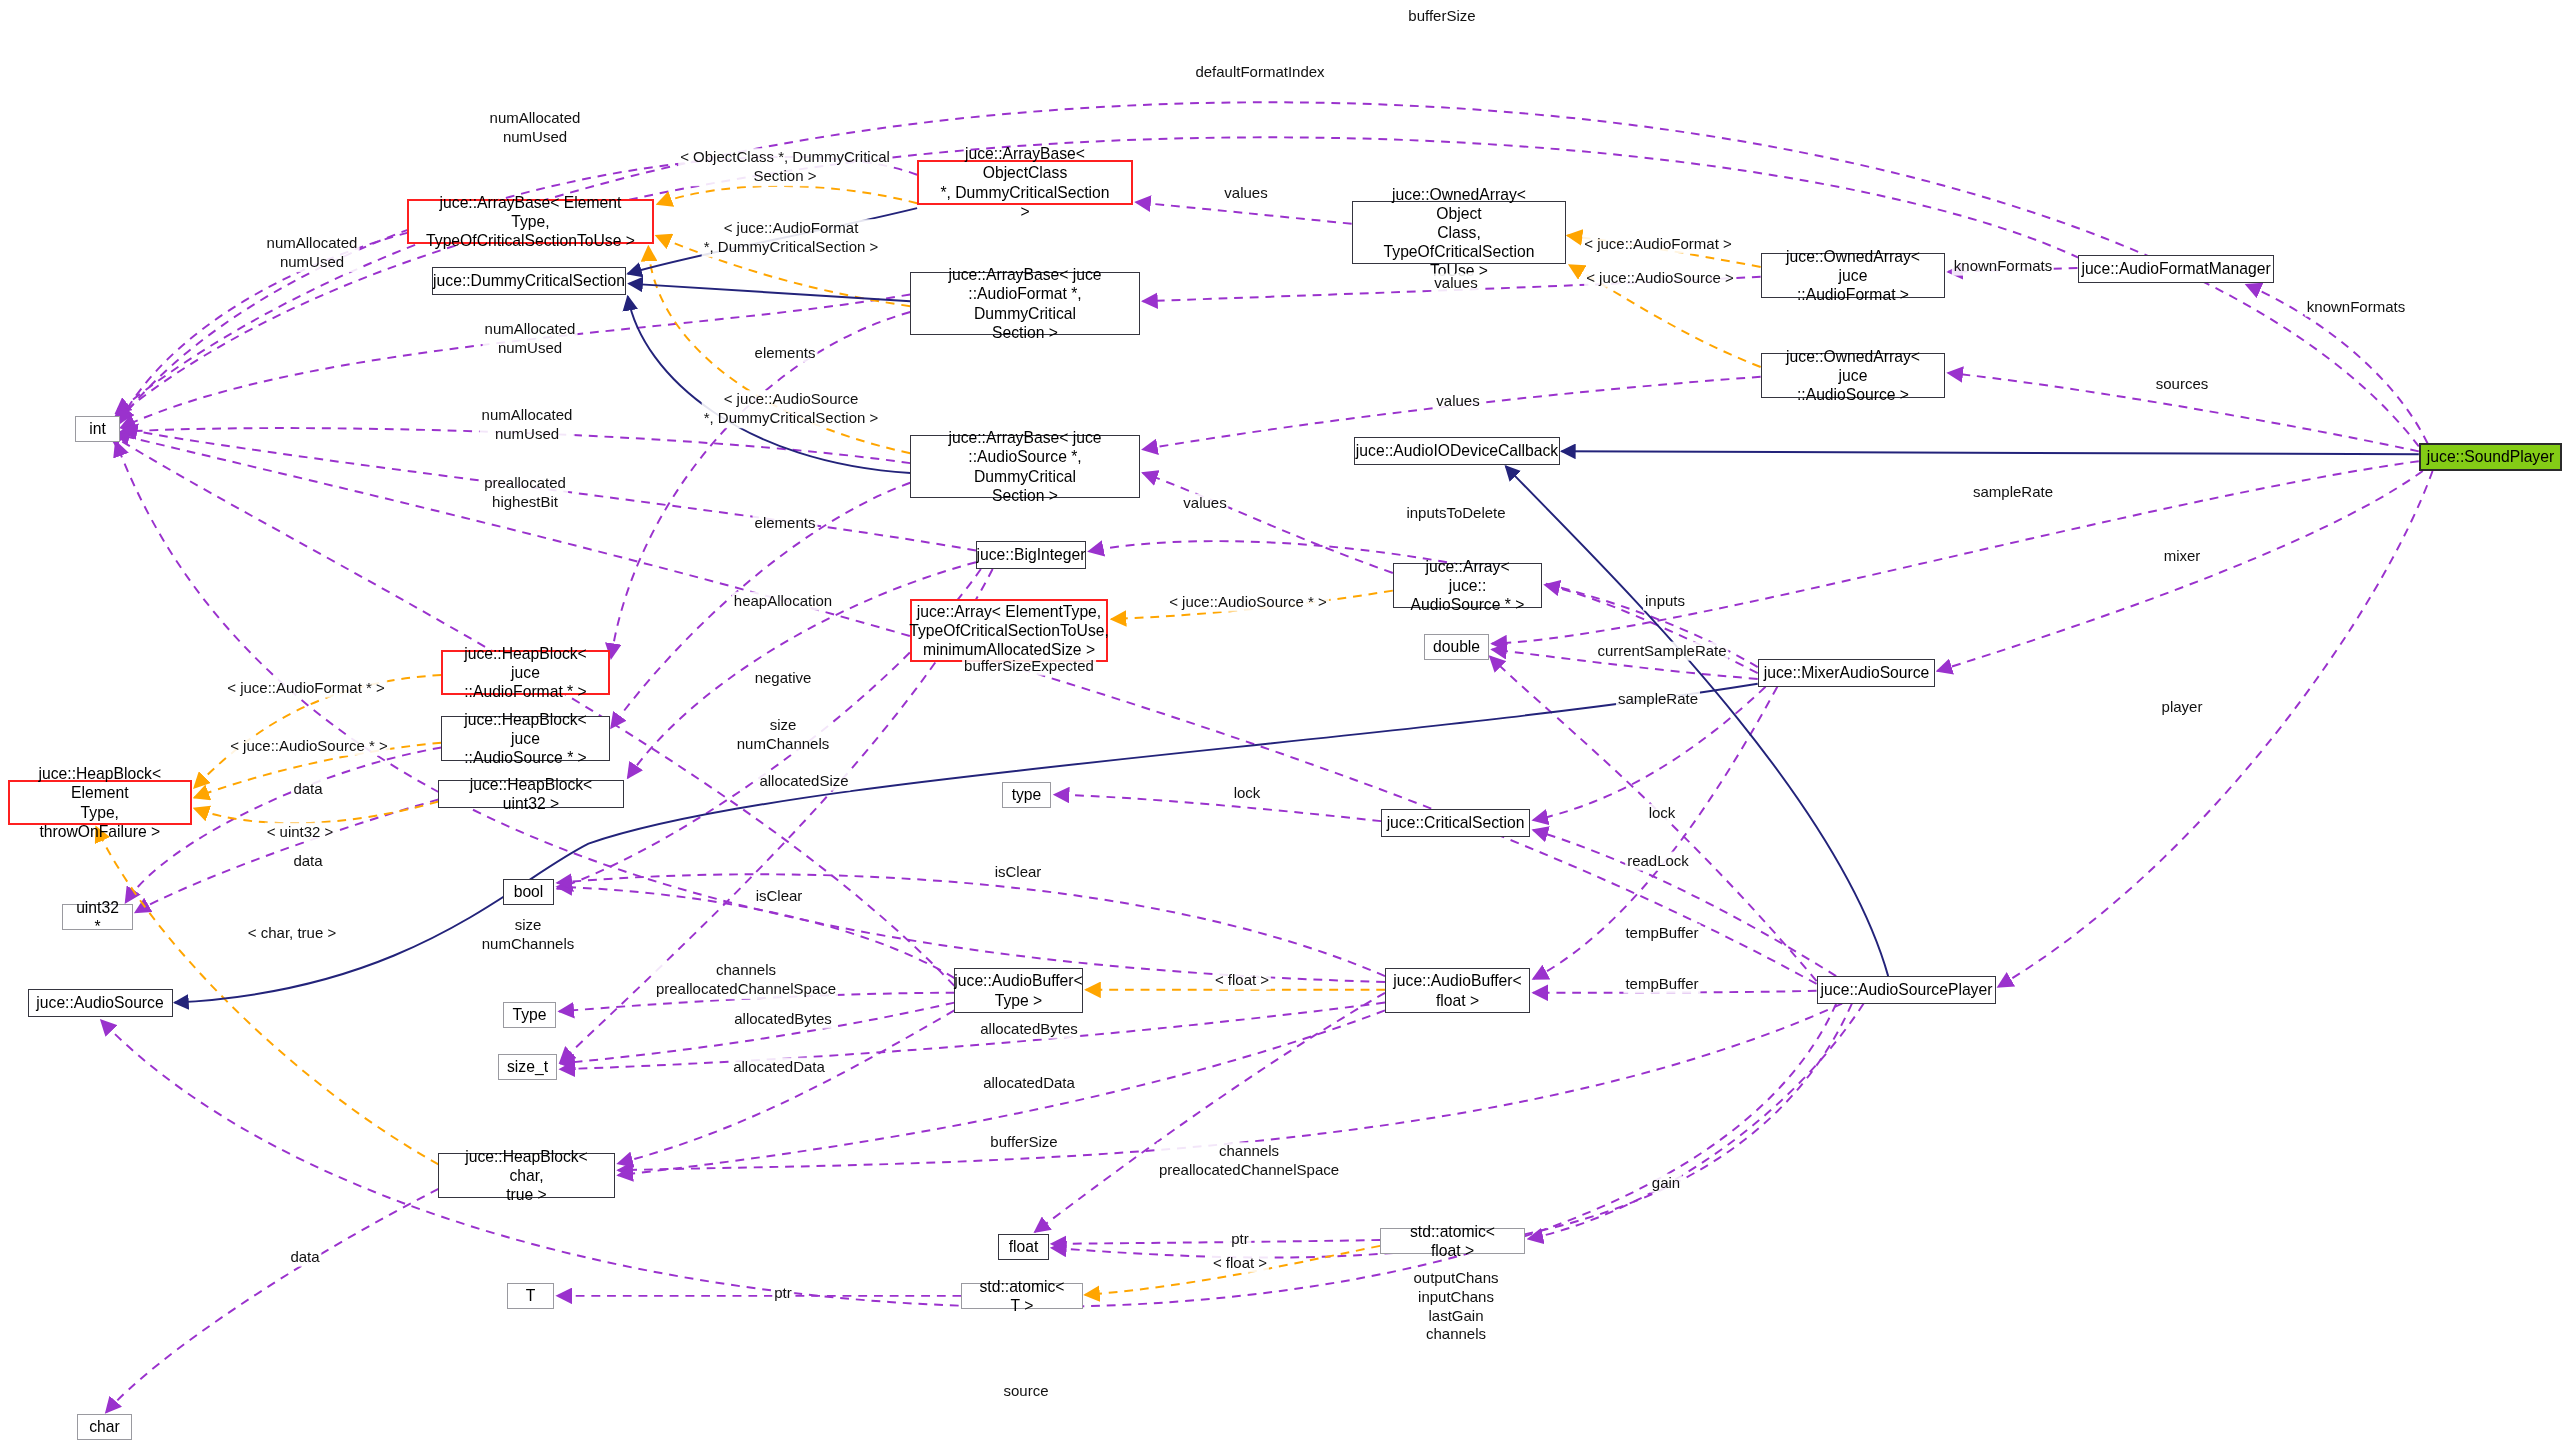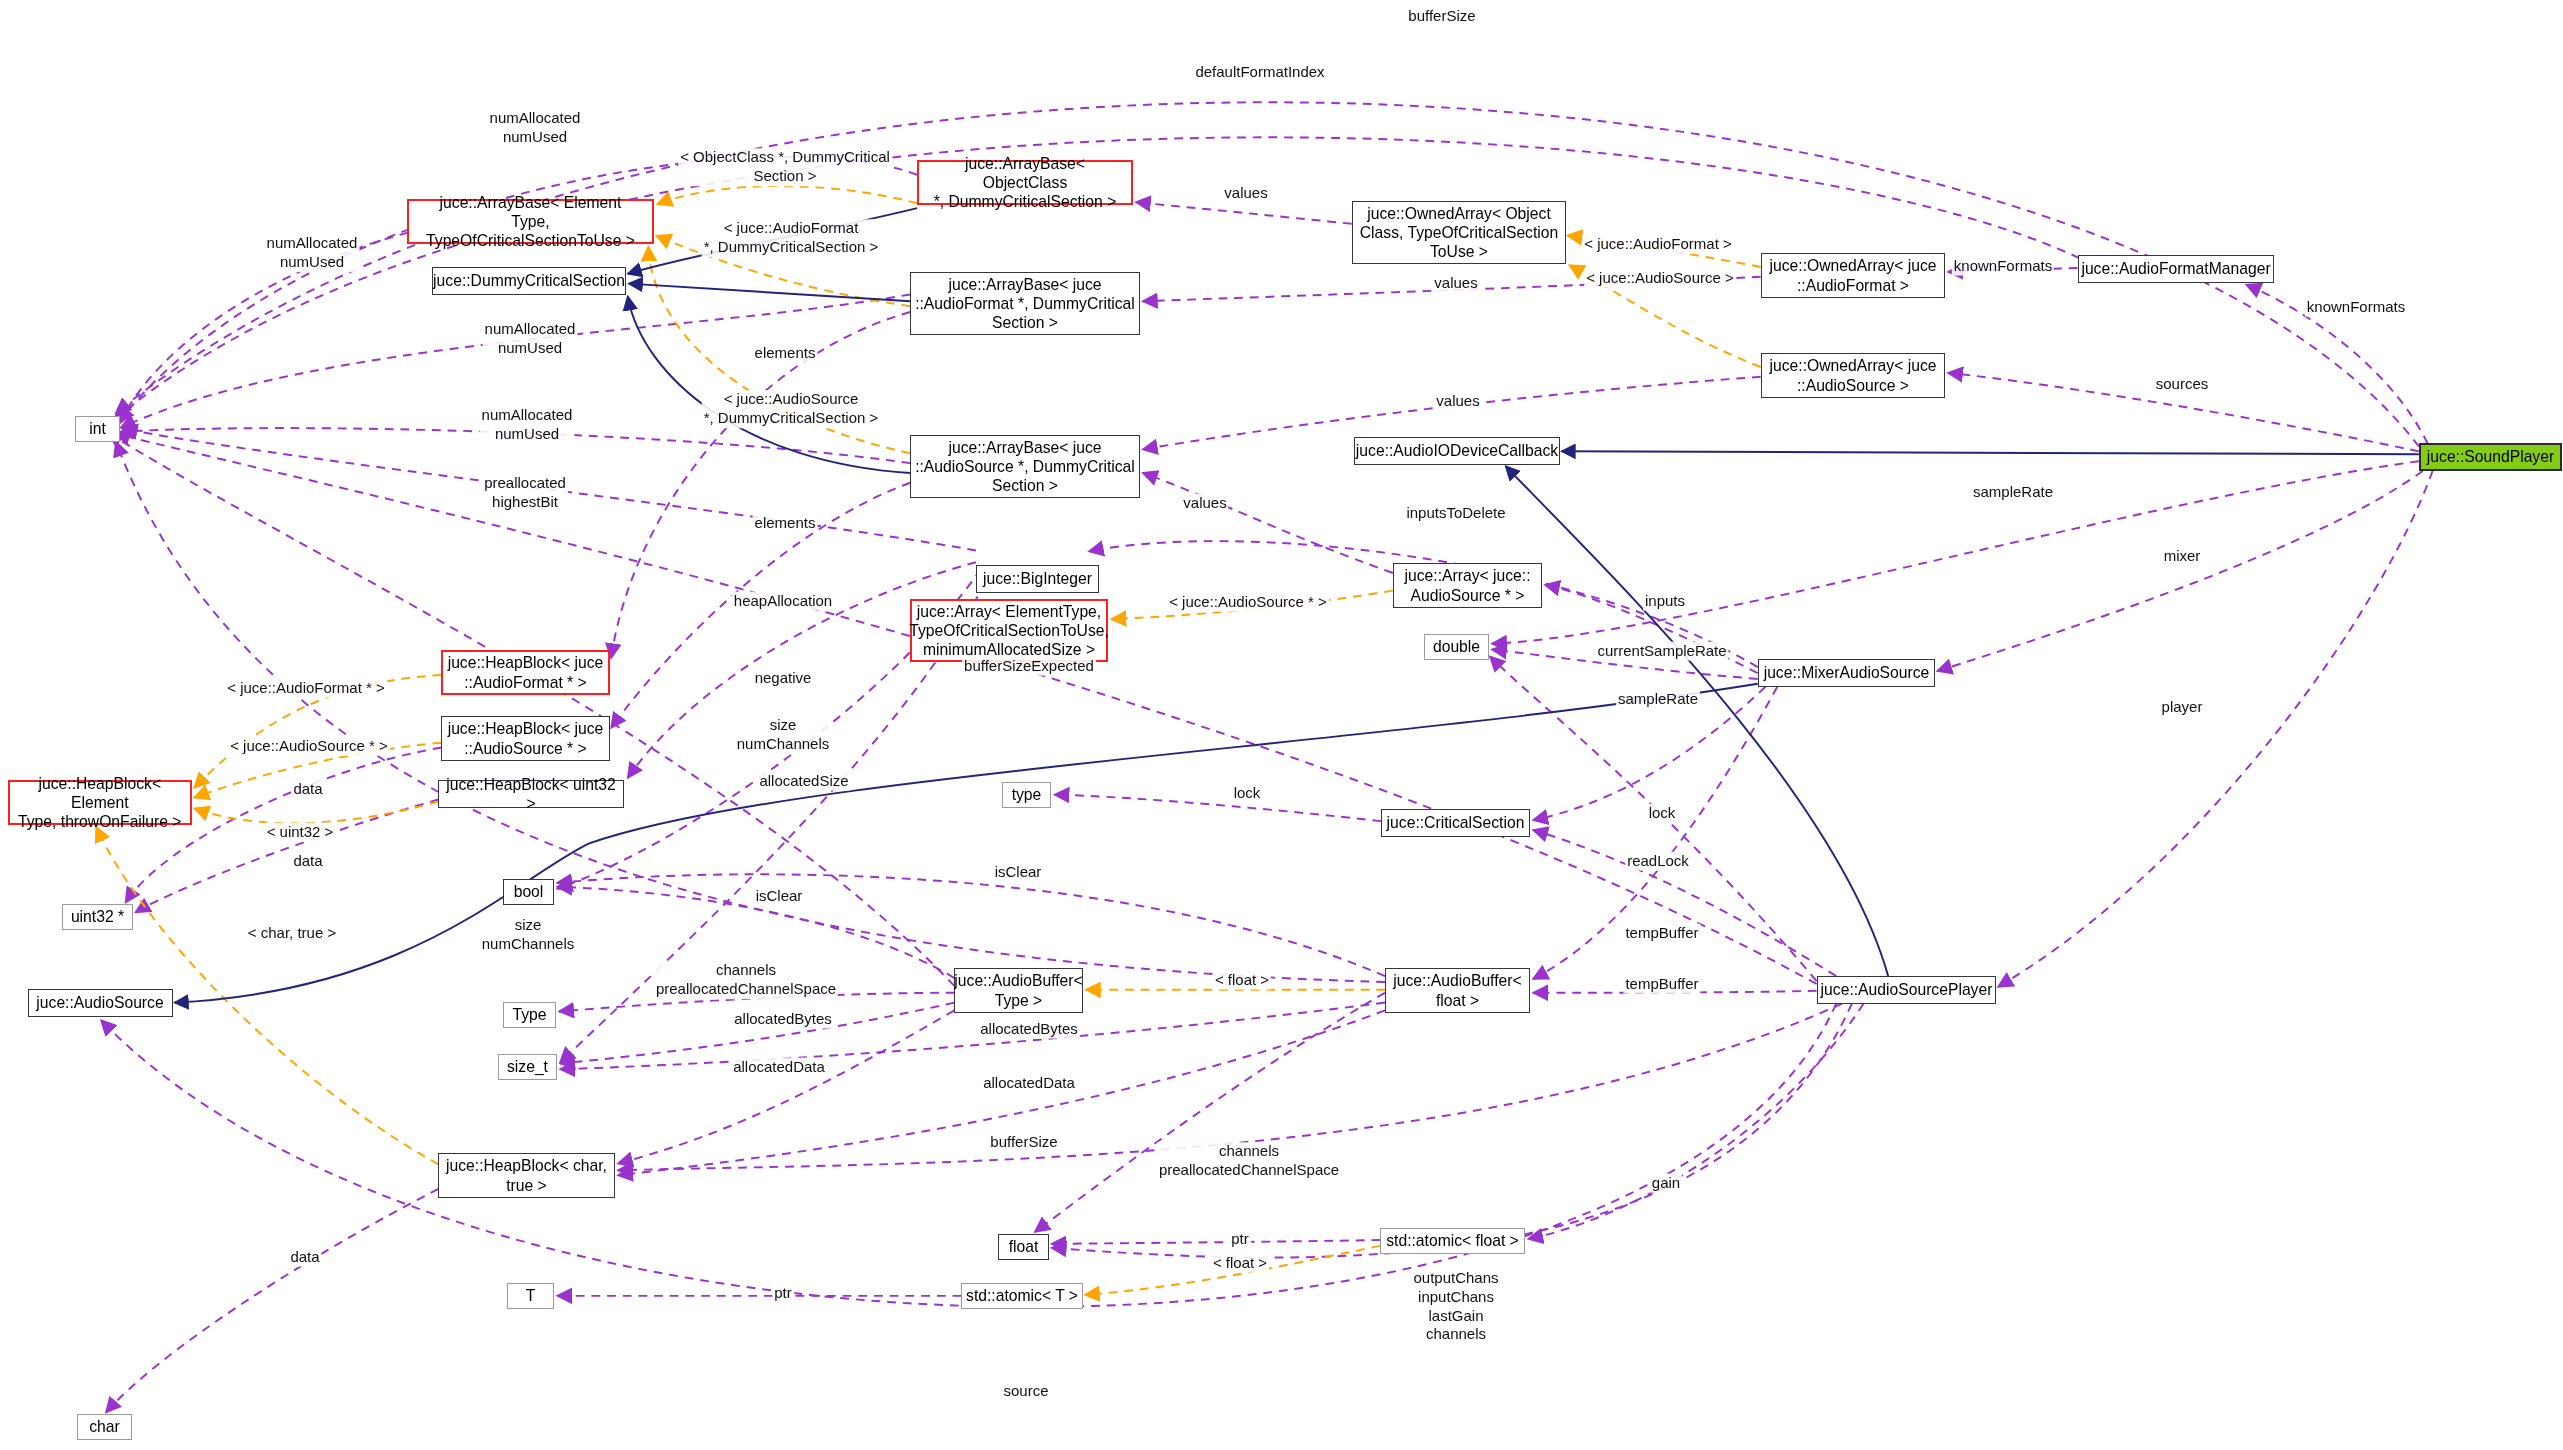--- a/index.html
+++ b/index.html
@@ -4,21 +4,21 @@
 <style>
   html,body{margin:0;padding:0;background:#fff;}
   #canvas{position:relative;width:2563px;height:1451px;background:#fff;
           font-family:"Liberation Sans", sans-serif;overflow:hidden;}
   #wires{position:absolute;left:0;top:0;width:2563px;height:1451px;}
   .pe{stroke:#9a32cd;stroke-width:2;fill:none;stroke-dasharray:9 7;}
   .oe{stroke:#ffa500;stroke-width:2;fill:none;stroke-dasharray:9 7;}
   .ne{stroke:#23237a;stroke-width:2;fill:none;}
   .nd{position:absolute;display:flex;align-items:center;justify-content:center;
       text-align:center;background:#fff;border:1.5px solid #35353f;font-size:15.7px;
-      line-height:1.22;white-space:pre-line;color:#000;padding:1px 3px;box-sizing:border-box;}
+      line-height:1.22;white-space:pre-line;color:#000;padding:1px 16px;box-sizing:border-box;}
   .nd.red{border-color:#fe2020;border-width:2px;}
   .nd.plain{border-color:#9a9aa0;border-width:1px;}
   .nd.focus{background:#84cc16;border-width:2px;border-color:#2b2b2b;}
   .el{position:absolute;transform:translate(-50%,-50%);font-size:15px;line-height:1.25;
       white-space:pre-line;text-align:center;color:#101010;background:rgba(255,255,255,.88);
       padding:0 2px;}
 </style>
 </head>
 <body>
 
@@ -125,21 +125,21 @@
   <div class="nd" style="left:1352px;top:201px;width:214px;height:63px">juce::OwnedArray&lt; Object
 Class, TypeOfCriticalSection
 ToUse &gt;</div>
   <div class="nd" style="left:1761px;top:253px;width:184px;height:45px">juce::OwnedArray&lt; juce
 ::AudioFormat &gt;</div>
   <div class="nd" style="left:1761px;top:353px;width:184px;height:45px">juce::OwnedArray&lt; juce
 ::AudioSource &gt;</div>
   <div class="nd" style="left:2078px;top:255px;width:196px;height:27.5px">juce::AudioFormatManager</div>
   <div class="nd focus" style="left:2419px;top:443px;width:143px;height:27.5px">juce::SoundPlayer</div>
   <div class="nd" style="left:1354px;top:437px;width:206px;height:27.5px">juce::AudioIODeviceCallback</div>
-  <div class="nd" style="left:976px;top:565px;width:123px;height:27.5px">juce::BigInteger</div>
+  <div class="nd" style="left:976px;top:541px;width:110px;height:27.5px">juce::BigInteger</div>
   <div class="nd" style="left:1393px;top:563px;width:149px;height:45px">juce::Array&lt; juce::
 AudioSource * &gt;</div>
   <div class="nd red" style="left:910px;top:599px;width:198px;height:63px">juce::Array&lt; ElementType,
 TypeOfCriticalSectionToUse,
 minimumAllocatedSize &gt;</div>
   <div class="nd plain" style="left:1424px;top:634px;width:65px;height:25.5px">double</div>
   <div class="nd" style="left:1758px;top:659px;width:177px;height:27.5px">juce::MixerAudioSource</div>
   <div class="nd red" style="left:441px;top:650px;width:169px;height:45px">juce::HeapBlock&lt; juce
 ::AudioFormat * &gt;</div>
   <div class="nd" style="left:441px;top:716px;width:169px;height:45px">juce::HeapBlock&lt; juce

